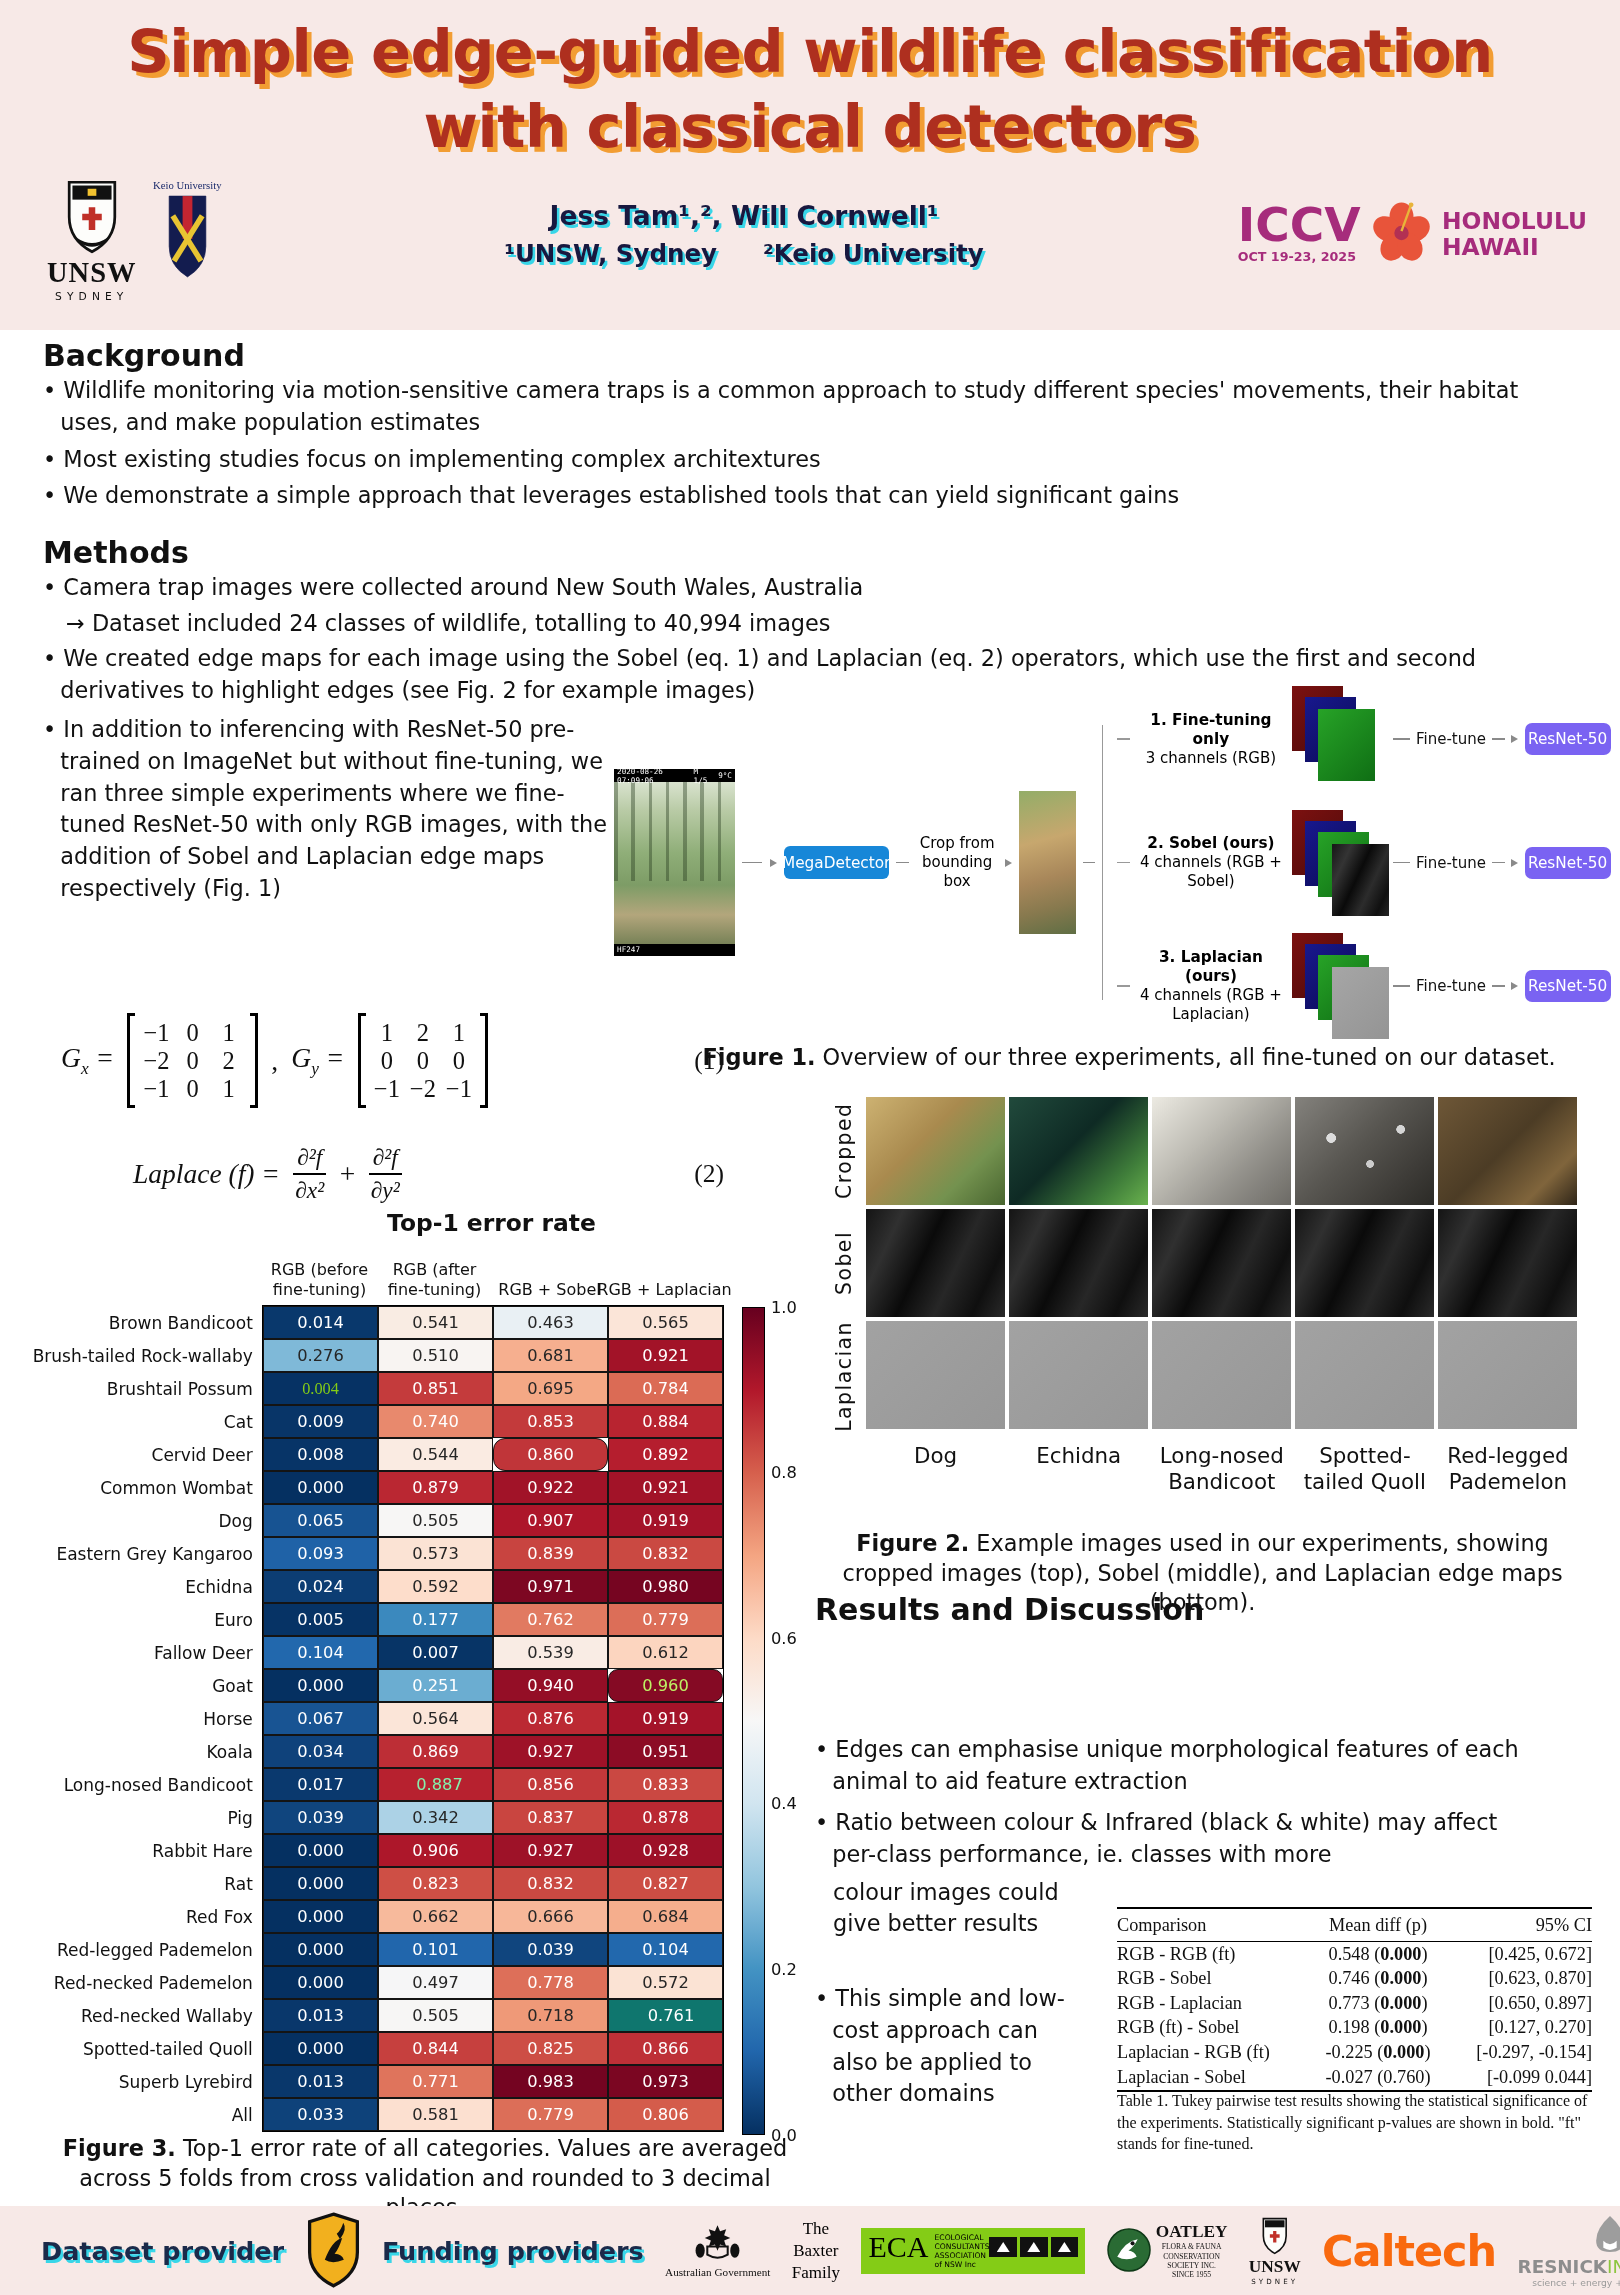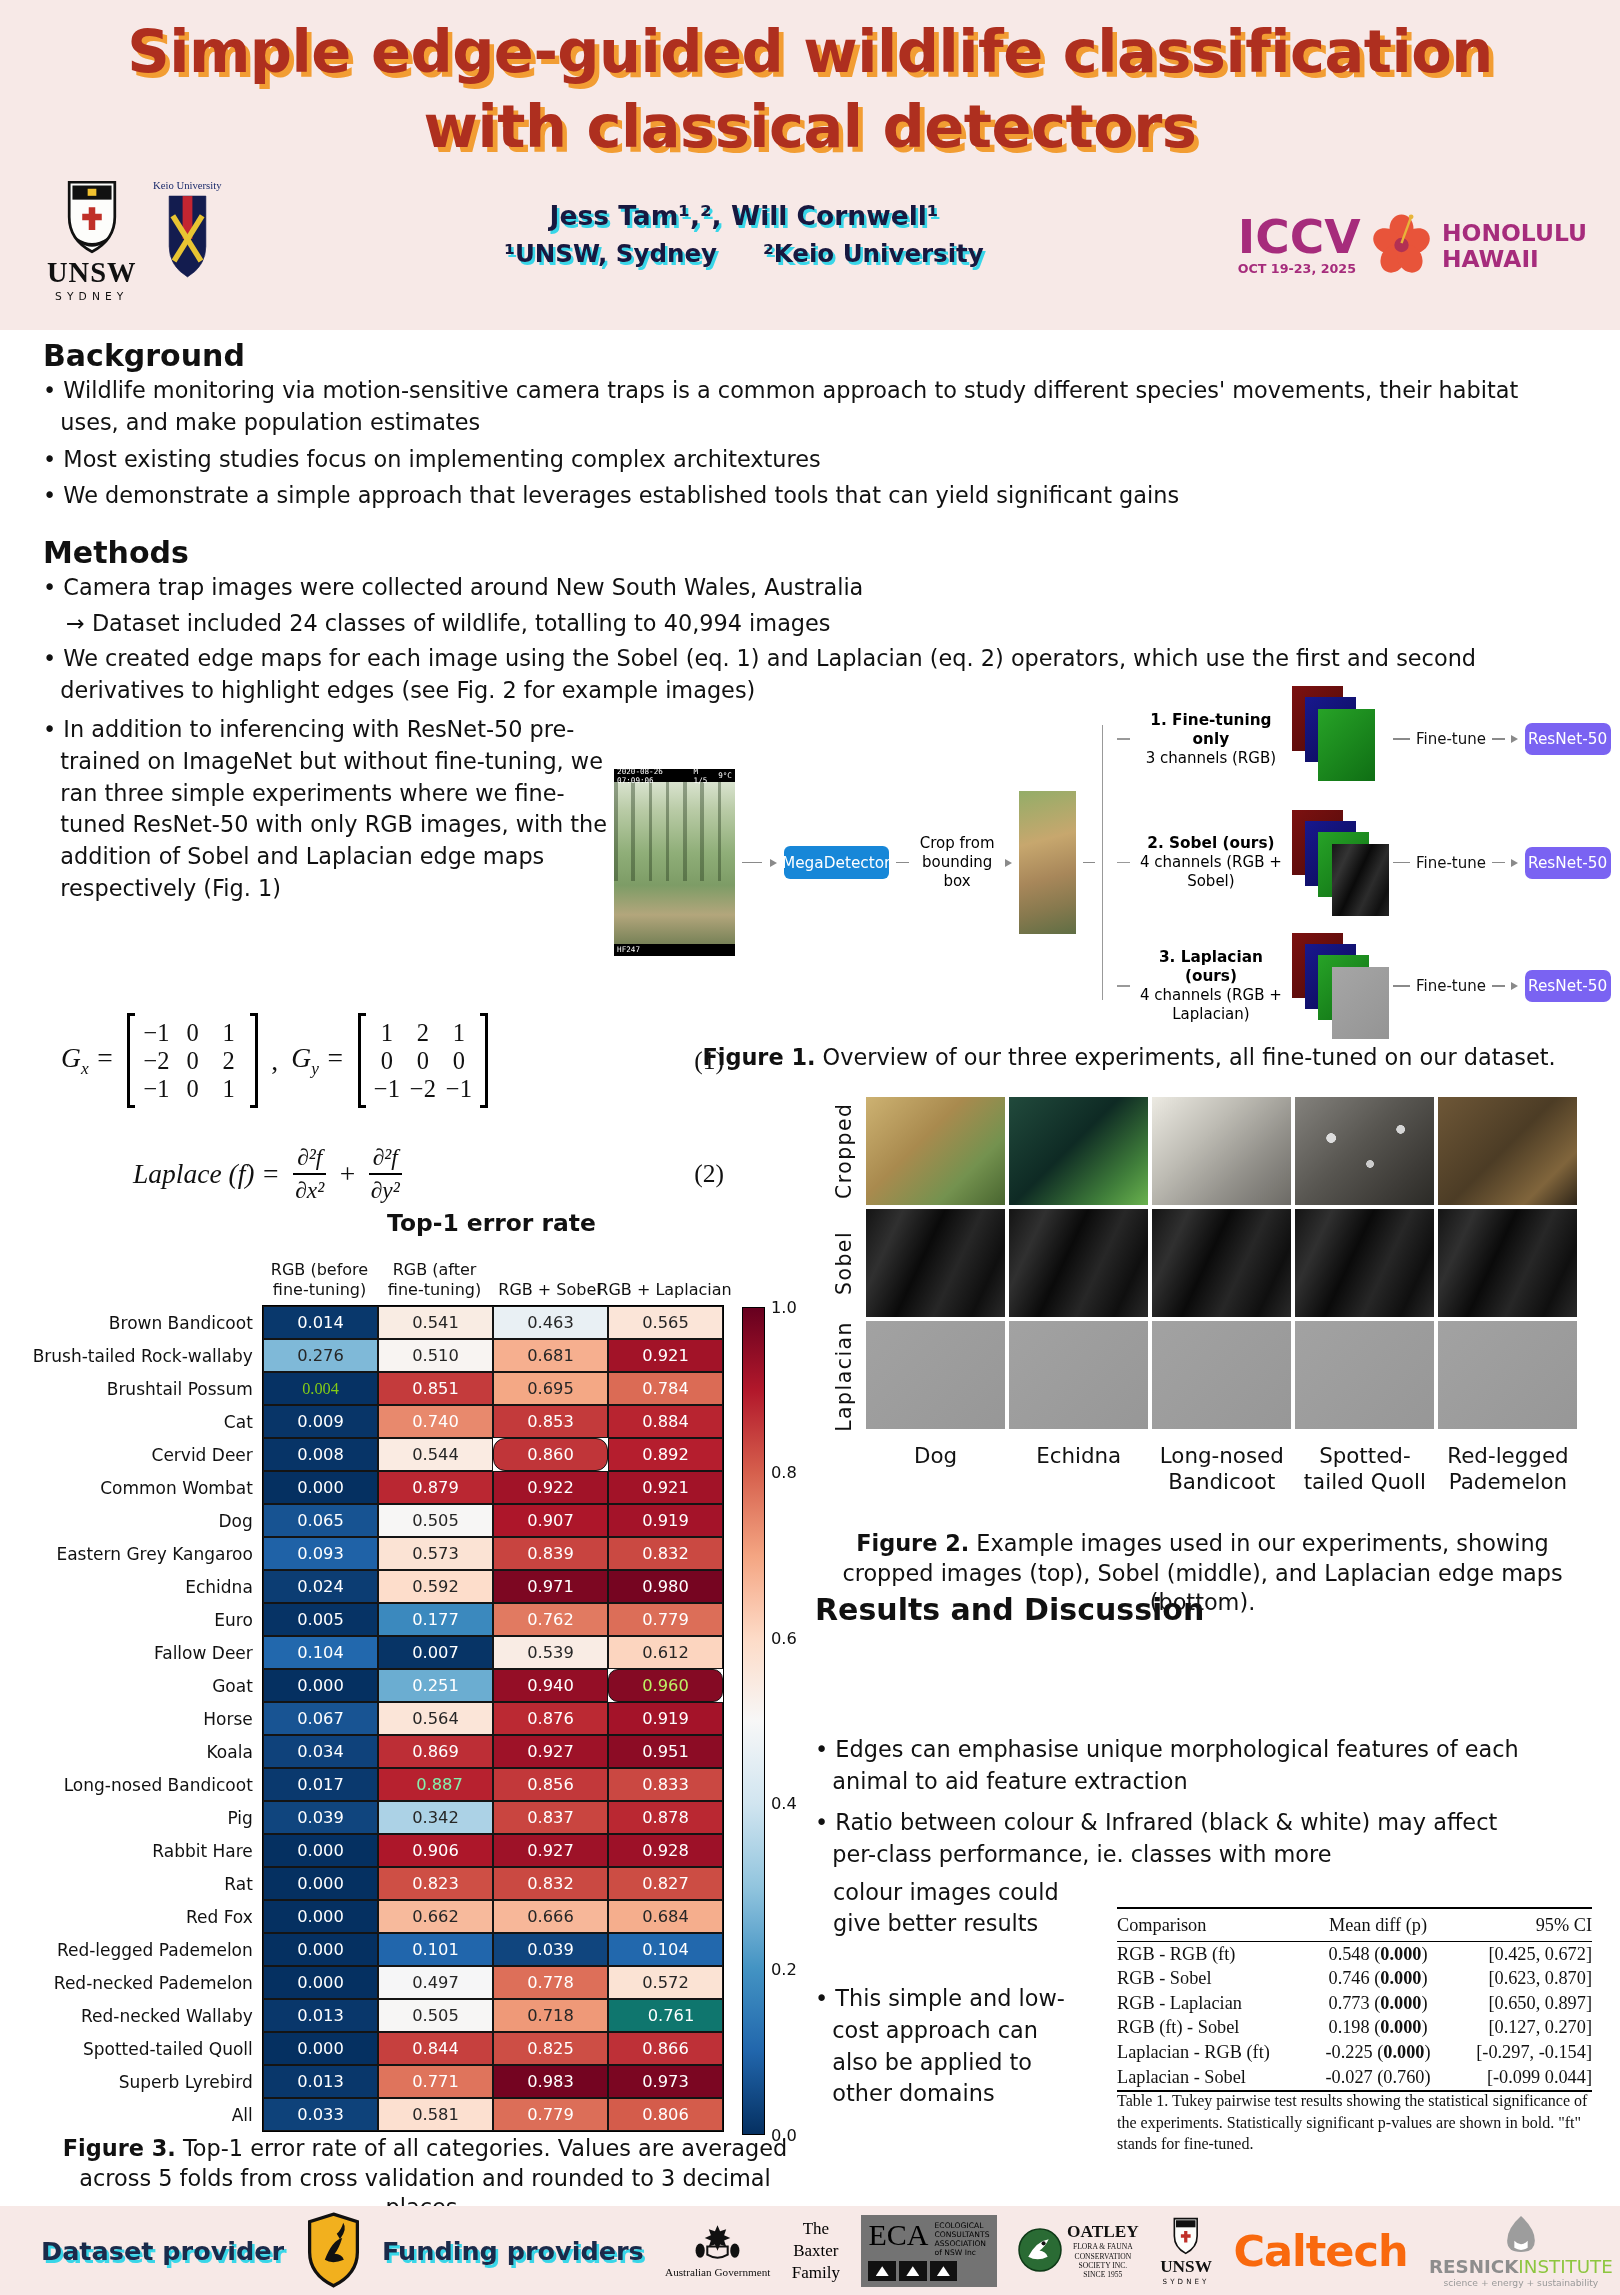--- a/index.html
+++ b/index.html
@@ -16,21 +16,21 @@
   .authors{position:absolute;left:387px;width:714px;text-align:center;color:#18183f;
            font-weight:bold;text-shadow:2.5px 2.5px 0 #38d6e8}
   #authors-line{top:200px;font-size:26.5px}
   #affil-line{top:239px;font-size:24.5px;display:flex;justify-content:center;gap:46px}
   .crest{position:absolute;display:flex;flex-direction:column;align-items:center}
   #unsw-crest{left:47px;top:179px}
   #keio-crest{left:153px;top:179px}
   .unsw-word{font-family:"Liberation Serif",serif;font-weight:bold;font-size:28.5px;color:#111;letter-spacing:1px}
   .unsw-sub{font-size:10.7px;letter-spacing:5.1px;color:#111;margin-top:1px}
   .keio-word{font-family:"Liberation Serif",serif;font-size:10.7px;color:#1a2a6b;margin-bottom:2px}
-  #iccv{position:absolute;right:33px;top:212px;display:flex;align-items:center;gap:10.2px}
+  #iccv{position:absolute;right:33px;top:200px;display:flex;align-items:center;gap:10.2px}
   .iccv-word{font-size:47px;font-weight:bold;color:#a62c7c;line-height:.9}
   .iccv-dates{font-size:12.7px;color:#a62c7c;font-weight:bold;margin-top:3.1px}
   .iccv-loc{font-size:23.4px;font-weight:bold;color:#a62c7c;line-height:1.12}
   
   .h2{position:absolute;font-size:30px;font-weight:bold;color:#111}
   .blt{position:absolute;font-size:22.4px;color:#111;line-height:1.42;
        padding-left:17.3px;text-indent:-17.3px}
   .blt::before{content:"• "}
   .sub{position:absolute;font-size:22.4px;color:#111;line-height:1.4}
   
@@ -123,21 +123,21 @@
   #t1-tab th{font-weight:normal;font-size:18.3px;padding:6.1px 0 5.1px;border-bottom:1.5px solid #000}
   #t1-tab td{font-size:18.3px;padding:1.5px 0;line-height:1.18}
   #t1-tab th:first-child,#t1-tab td:first-child{text-align:left}
   #t1-tab th:nth-child(2),#t1-tab td:nth-child(2){text-align:center}
   #t1-tab th:last-child,#t1-tab td:last-child{text-align:right}
   #t1-caption{position:absolute;left:1117px;top:2090px;width:475px;
               font-family:"Liberation Serif",serif;font-size:16px;line-height:1.35;color:#111}
   
   .prov-lbl{font-size:25.5px;font-weight:bold;color:#1b2a4a;text-shadow:2.5px 2.5px 0 #38d6e8;white-space:nowrap}
   .flogo{display:flex;flex-direction:column;align-items:center;text-align:center;color:#111}
-  .eca-card{background:#737373;padding:5.1px 7.1px;display:flex;flex-direction:column;align-items:flex-start}
+  .eca-card{background:#84cc16;padding:5.1px 7.1px;display:flex;flex-direction:row;align-items:flex-start}
   .eca-top{display:flex;gap:6.1px;align-items:flex-start}
   .eca-abbr{font-family:"Liberation Serif",serif;font-size:30px;line-height:.9}
   .eca-lines{font-size:7.6px;line-height:1.2;text-align:left;white-space:pre-line}
   .eca-pics{display:flex;gap:3.1px;margin-top:4.1px}
   .eca-pic{width:27.5px;height:20.4px;background:#111;position:relative}
   .eca-pic::after{content:"";position:absolute;inset:5.1px 7.1px;background:#fff;clip-path:polygon(0 100%,50% 0,100% 100%)}
   .oat-name{font-size:17.3px;font-family:"Liberation Serif",serif;font-weight:bold}
   .oat-sub{font-size:7.6px;line-height:1.25;white-space:pre-line;font-family:"Liberation Serif",serif}
   .caltech{font-size:43px;color:#f9690e;font-weight:bold;letter-spacing:-1px}
   .resnick-line{font-size:18.3px;font-weight:bold}

